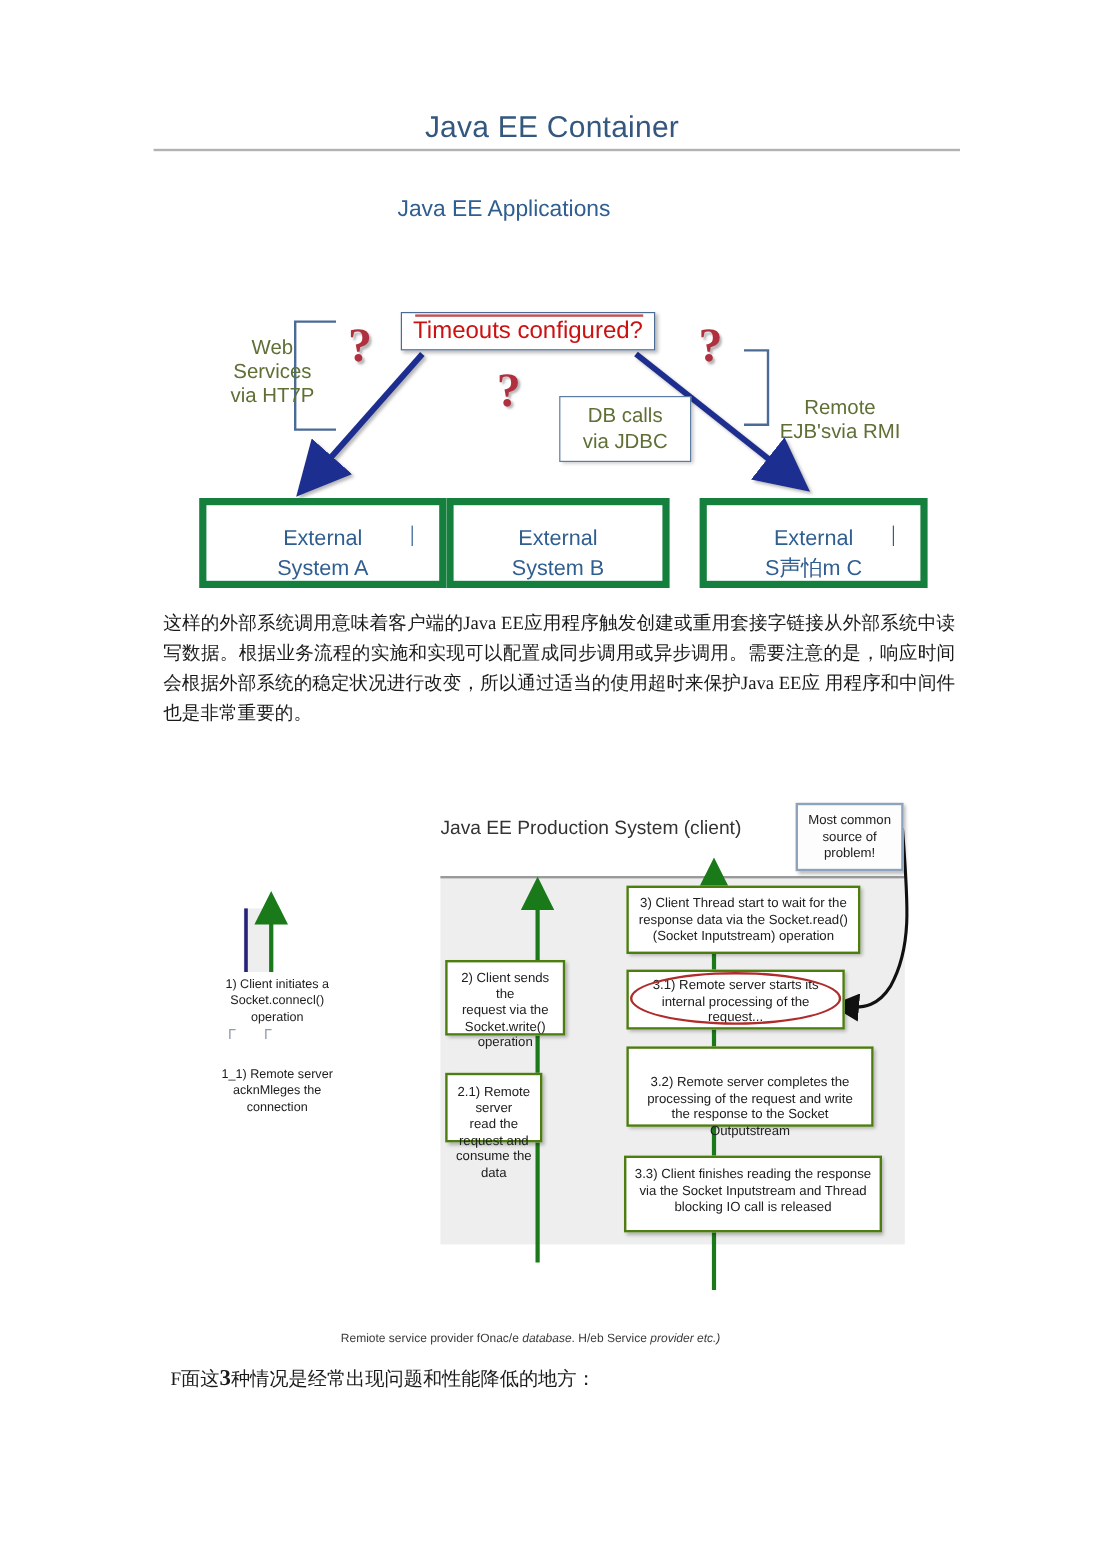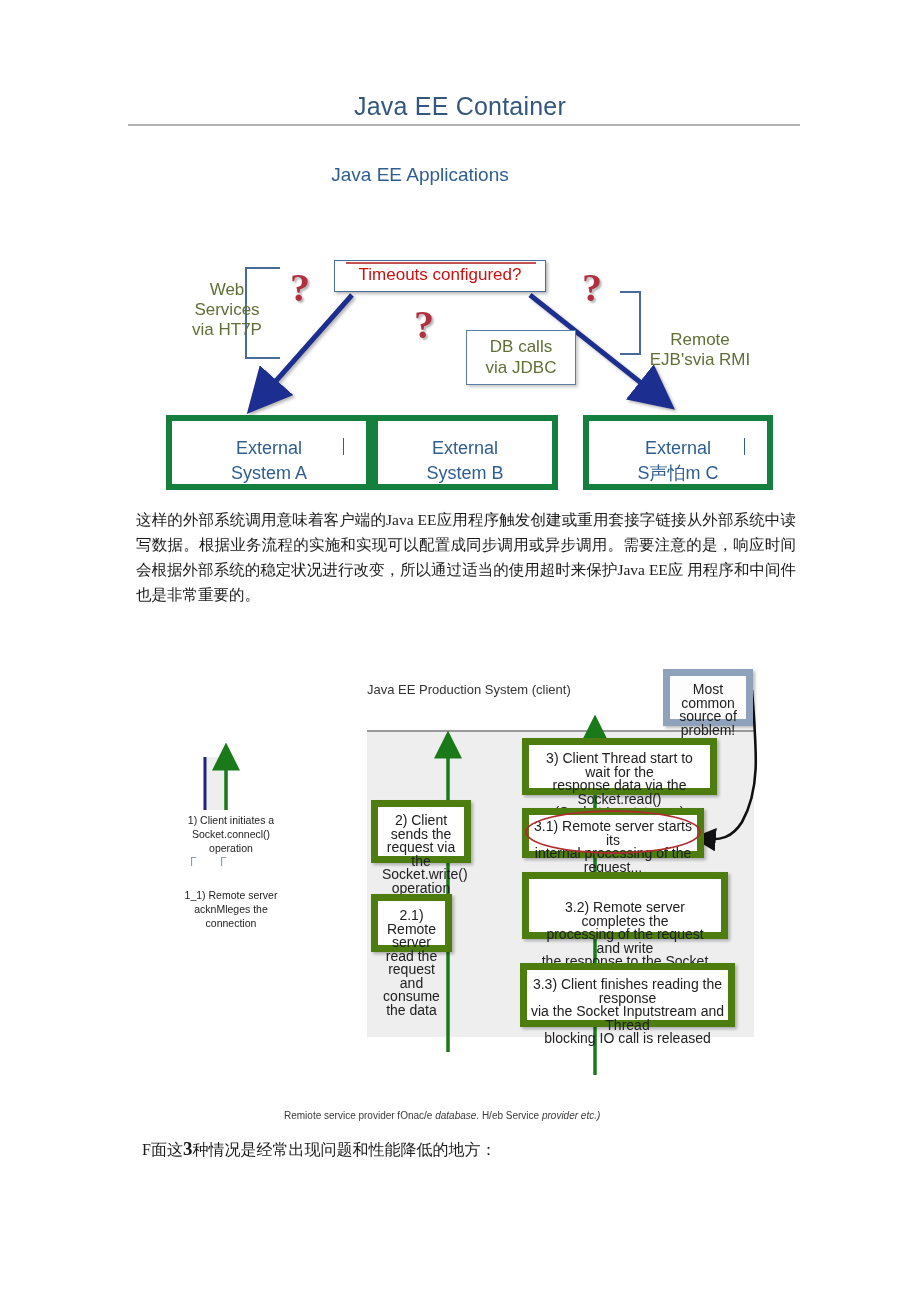--- a/index.html
+++ b/index.html
@@ -103,21 +103,21 @@
     width: 190px;
     height: 2px;
     background: #c45050;
   }
   #txt-timeouts {
     position: absolute;
     left: 334px;
     top: 115px;
     width: 212px;
     text-align: center;
-    font-size: 17px;
+    font-size: 20px;
     color: #cc1111;
   }
 
   #box-db {
     position: absolute;
     left: 466px;
     top: 180px;
     width: 110px;
     height: 55px;
     border: 1px solid #5c7ba5;
@@ -207,39 +207,39 @@
     top: 80px;
     width: 387px;
     height: 305px;
     background: #eeeeee;
     border-top: 2px solid #9a9a9a;
   }
   #d2-heading {
     position: absolute;
     left: 367px;
     top: 32px;
-    font-size: 13px;
+    font-size: 16px;
     color: #333;
   }
 
   .d2-svg {
     position: absolute;
     left: 0;
     top: 0;
     width: 920px;
     height: 470px;
   }
 
   .d2-box {
     position: absolute;
-    border: 7px solid #4d7c0f;
+    border: 2px solid #4d7c0f;
     background: #ffffff;
     box-sizing: border-box;
     box-shadow: 2px 2px 3px rgba(0,0,0,.28);
-    font-size: 14px;
+    font-size: 11px;
     line-height: 13.5px;
     color: #202020;
     text-align: center;
     padding: 5px 4px;
     white-space: pre-line;
   }
   #d2-callout {
     left: 663px;
     top: 19px;
     width: 90px;

